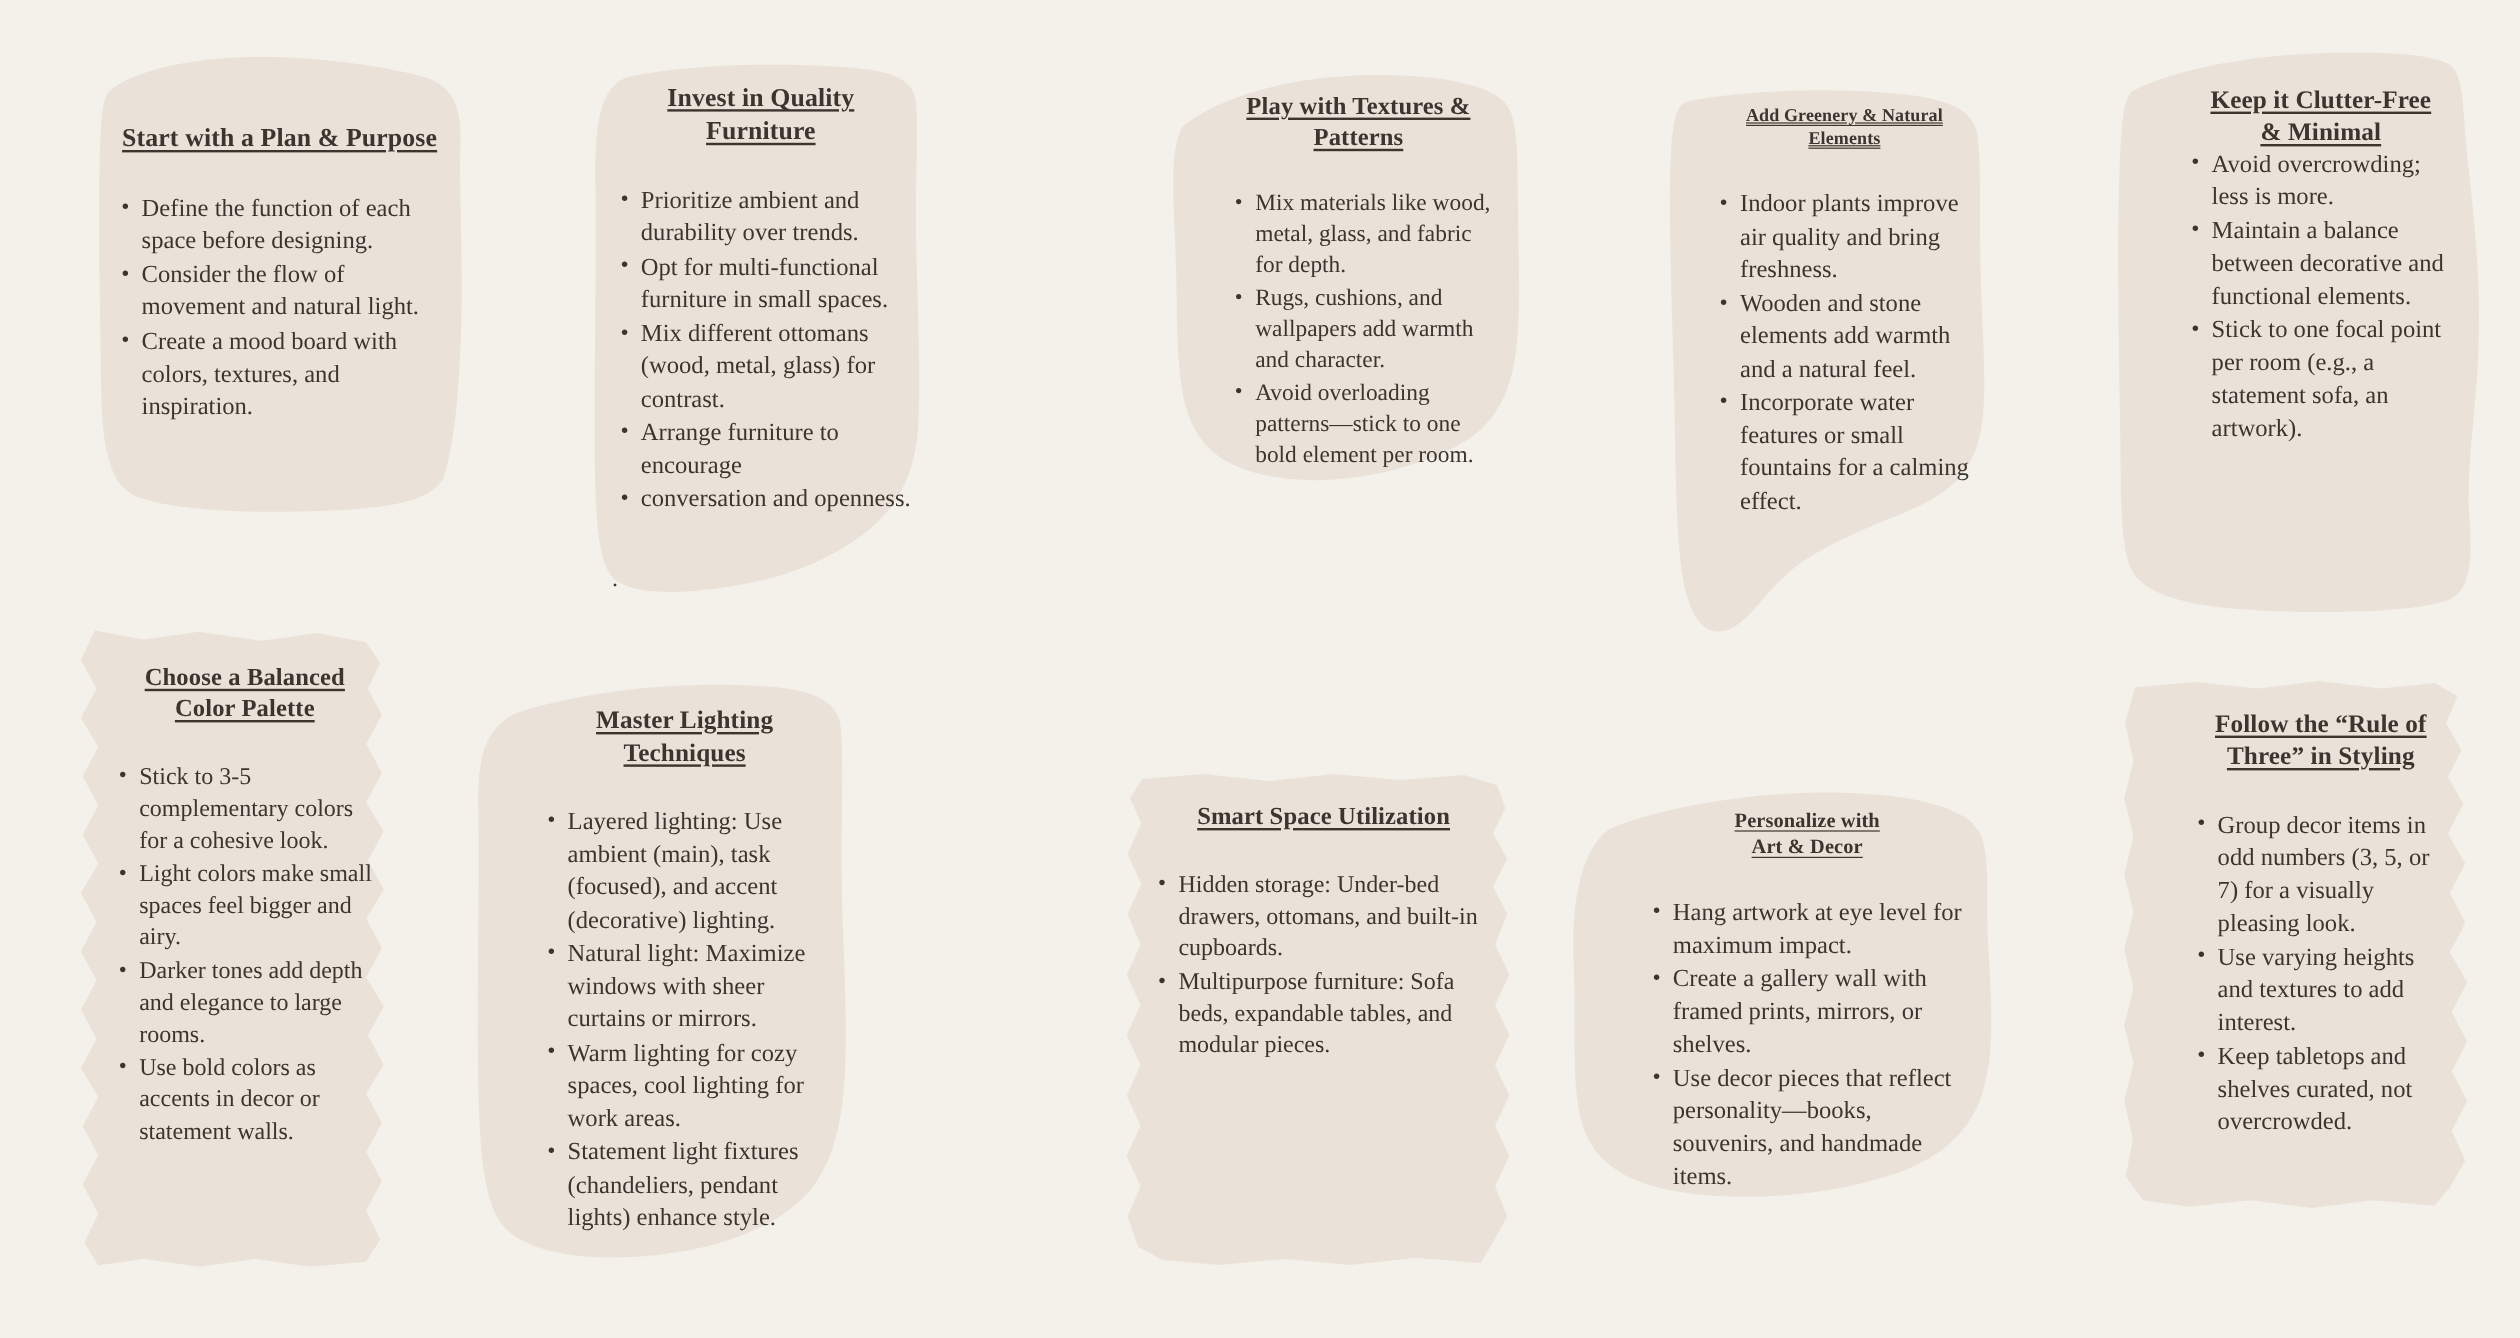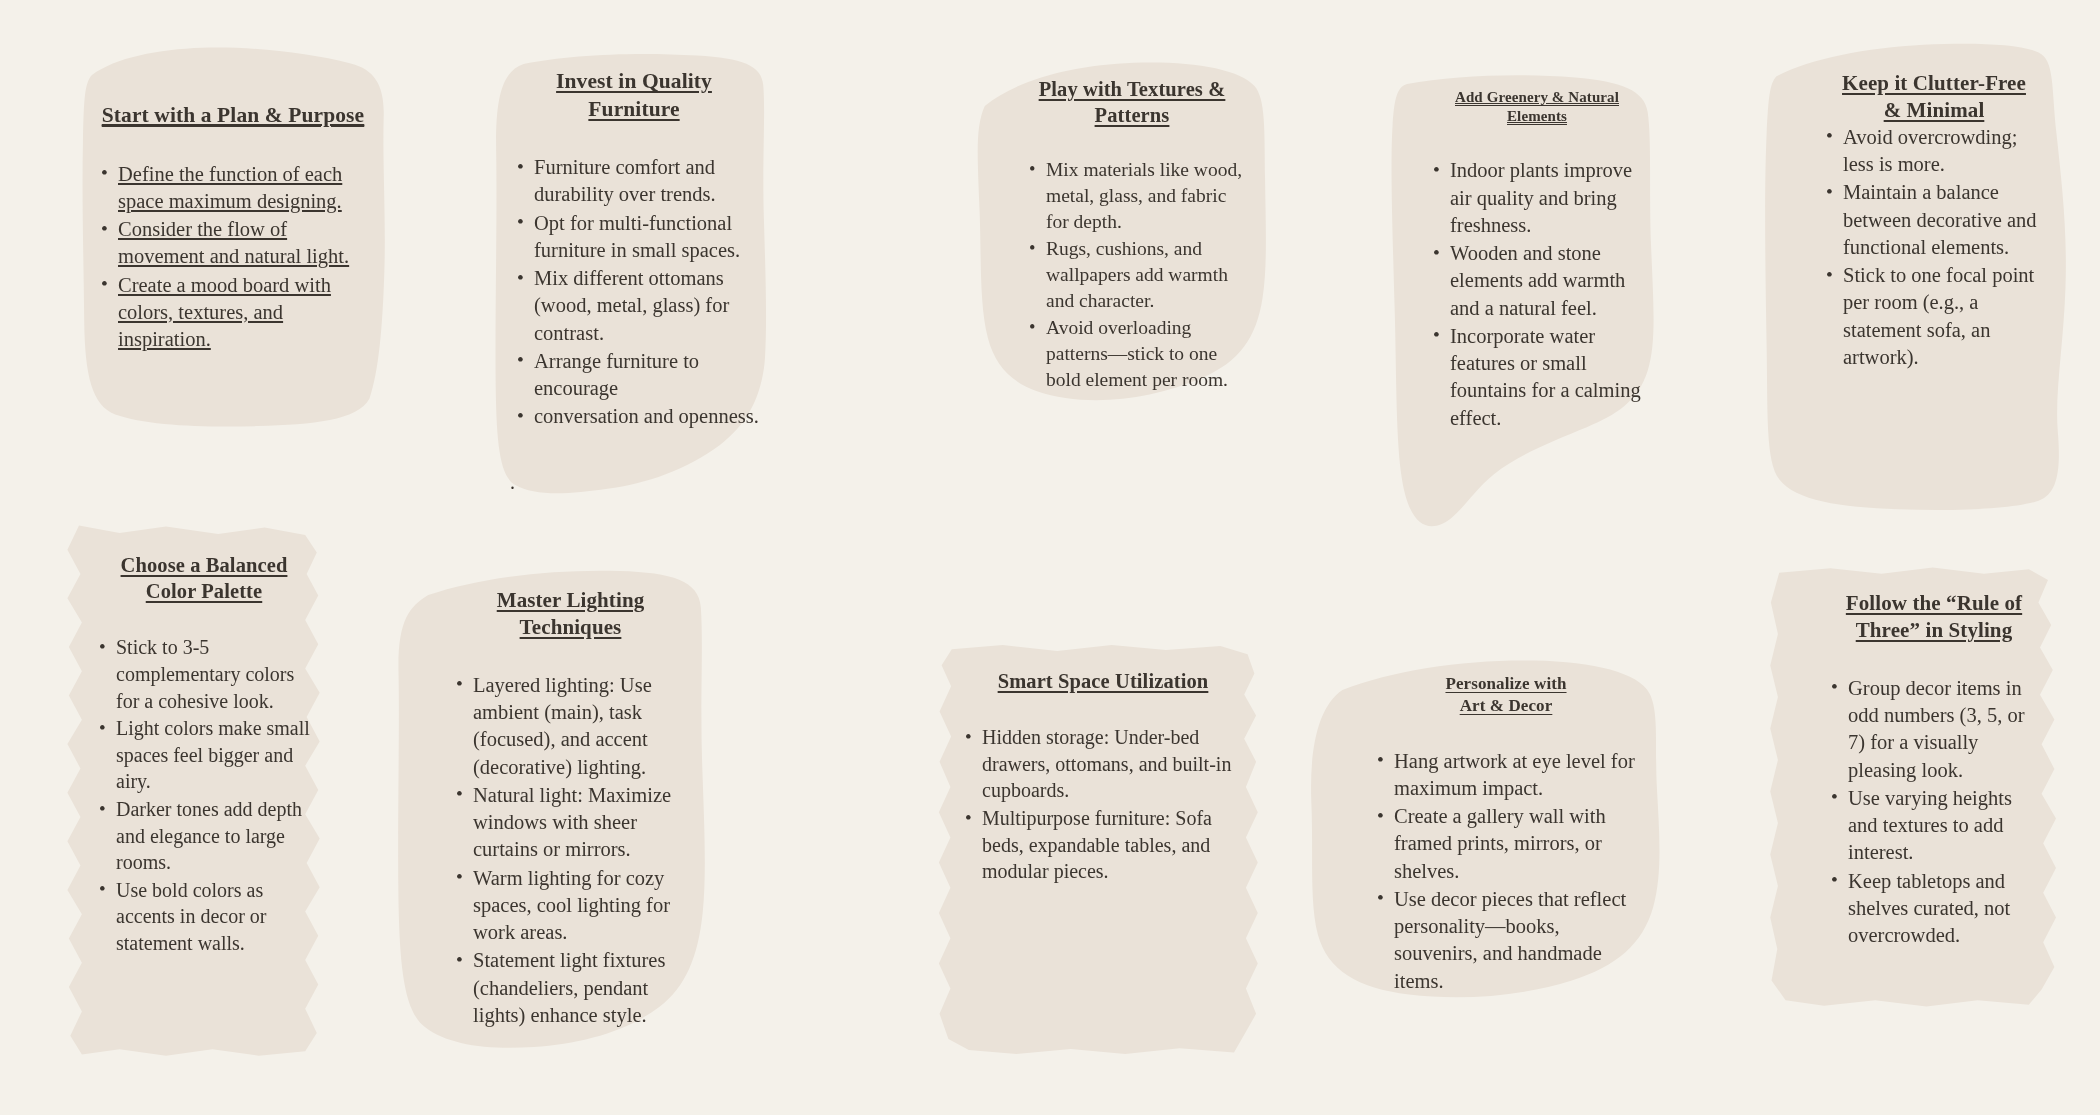--- a/index.html
+++ b/index.html
@@ -55,39 +55,39 @@
 </head>
 <body style="background: rgb(244, 241, 234); color: rgb(59, 53, 47);">
 
 <div id="board">
     <div class="card" style="left: 78px; top: 40px; width: 310px; height: 390px;">
       <div class="paper">
         <svg viewBox="0 0 100 100" preserveAspectRatio="none" aria-hidden="true">
           <path d="M4.5,9 C12,4.5 26,2.4 40,2.0 C56,1.6 74,3.2 88,6.0 C96,7.6 99,12 98.6,20 C98.2,32 99.4,46 98.8,60 C98.2,74 97,85 94,92 C90,97.6 76,98.6 58,99 C40,99.4 22,98.8 12,96 C4.5,93.8 2.2,86 2.0,72 C1.8,56 1.2,40 1.6,26 C1.9,16 2,11 4.5,9 Z" fill="#eae2d8"></path>
         </svg>
       </div>
-      <div class="content" style="padding: 62px 14px 0px; text-decoration: underline;">
+      <div class="content" style="padding: 62px 14px 0px;">
         <div class="card-title" style="font-size: 21.5px;"><u><span>Start with a Plan &amp; Purpose</span></u></div>
         <ul class="bullets" style="font-size: 20.5px; margin-top: 31px;">
-          <li>Define the function of each space maximum designing.</li>
+          <li>Define the function of each space before designing.</li>
           <li>Consider the flow of movement and natural light.</li>
           <li>Create a mood board with colors, textures, and inspiration.</li>
         </ul>
       </div>
     </div>
     <div class="card" style="left: 490px; top: 48px; width: 280px; height: 470px;">
       <div class="paper">
         <svg viewBox="0 0 100 100" preserveAspectRatio="none" aria-hidden="true">
           <path d="M12,3.4 C28,1.4 52,0.8 74,1.6 C90,2.2 97,3.6 97.6,8 C98.4,14 97.2,24 97.8,36 C98.4,48 99,58 98.2,66 C97.2,74 92,80 82,84.5 C70,89.8 56,92.6 42,93.8 C28,95 16,95.4 9,93 C3.4,91 2.2,84 2.0,70 C1.8,54 2.6,36 2.2,22 C1.9,11 4,5 12,3.4 Z" fill="#eae2d8"></path>
         </svg>
       </div>
       <div class="content" style="padding: 20px 10px 0px 18px;">
         <div class="card-title" style="font-size: 21.5px;"><u><span> Invest in Quality </span></u><br><u><span>Furniture</span></u></div>
         <ul class="bullets" style="font-size: 20.5px; margin-top: 31px;">
-          <li>Furniture comfort and durability over trends.</li>
+          <li>Prioritize ambient and durability over trends.</li>
           <li>Opt for multi-functional furniture in small spaces.</li>
           <li>Mix different ottomans (wood, metal, glass) for contrast.</li>
           <li>Arrange furniture to encourage</li>
           <li>conversation and openness.</li>
         </ul>
       </div>
       <span class="stray-dot" style="left: 20px; bottom: 26px;">.</span>
     </div>
     <div class="card" style="left: 960px; top: 58px; width: 310px; height: 400px;">
       <div class="paper">

